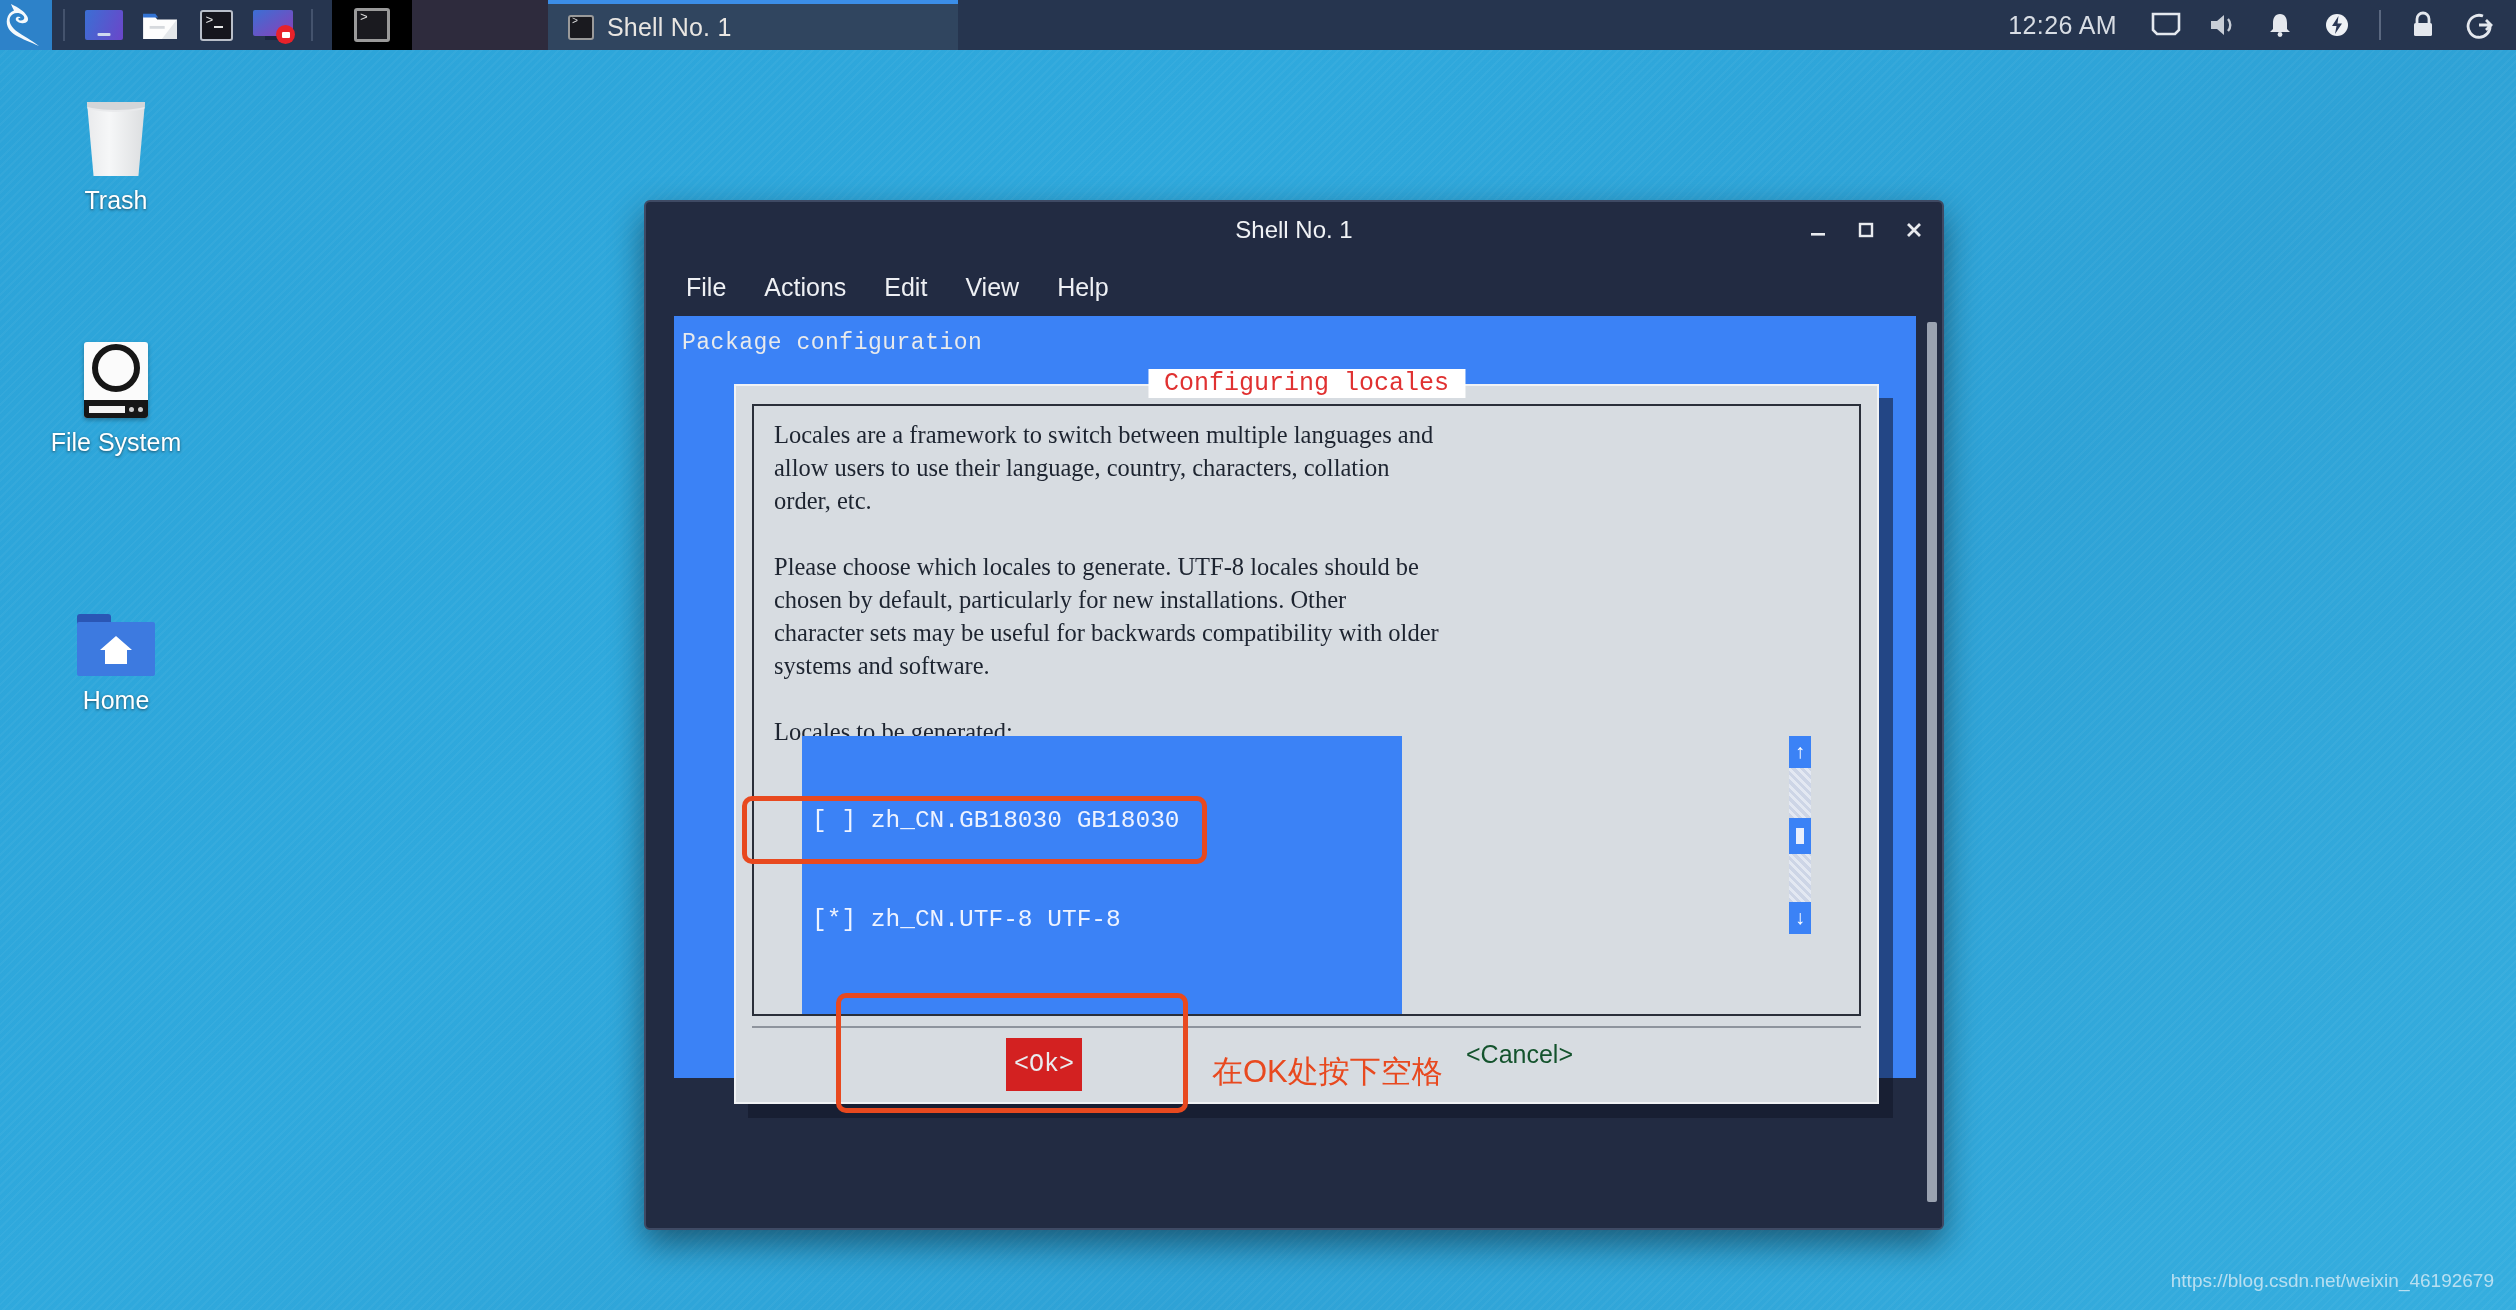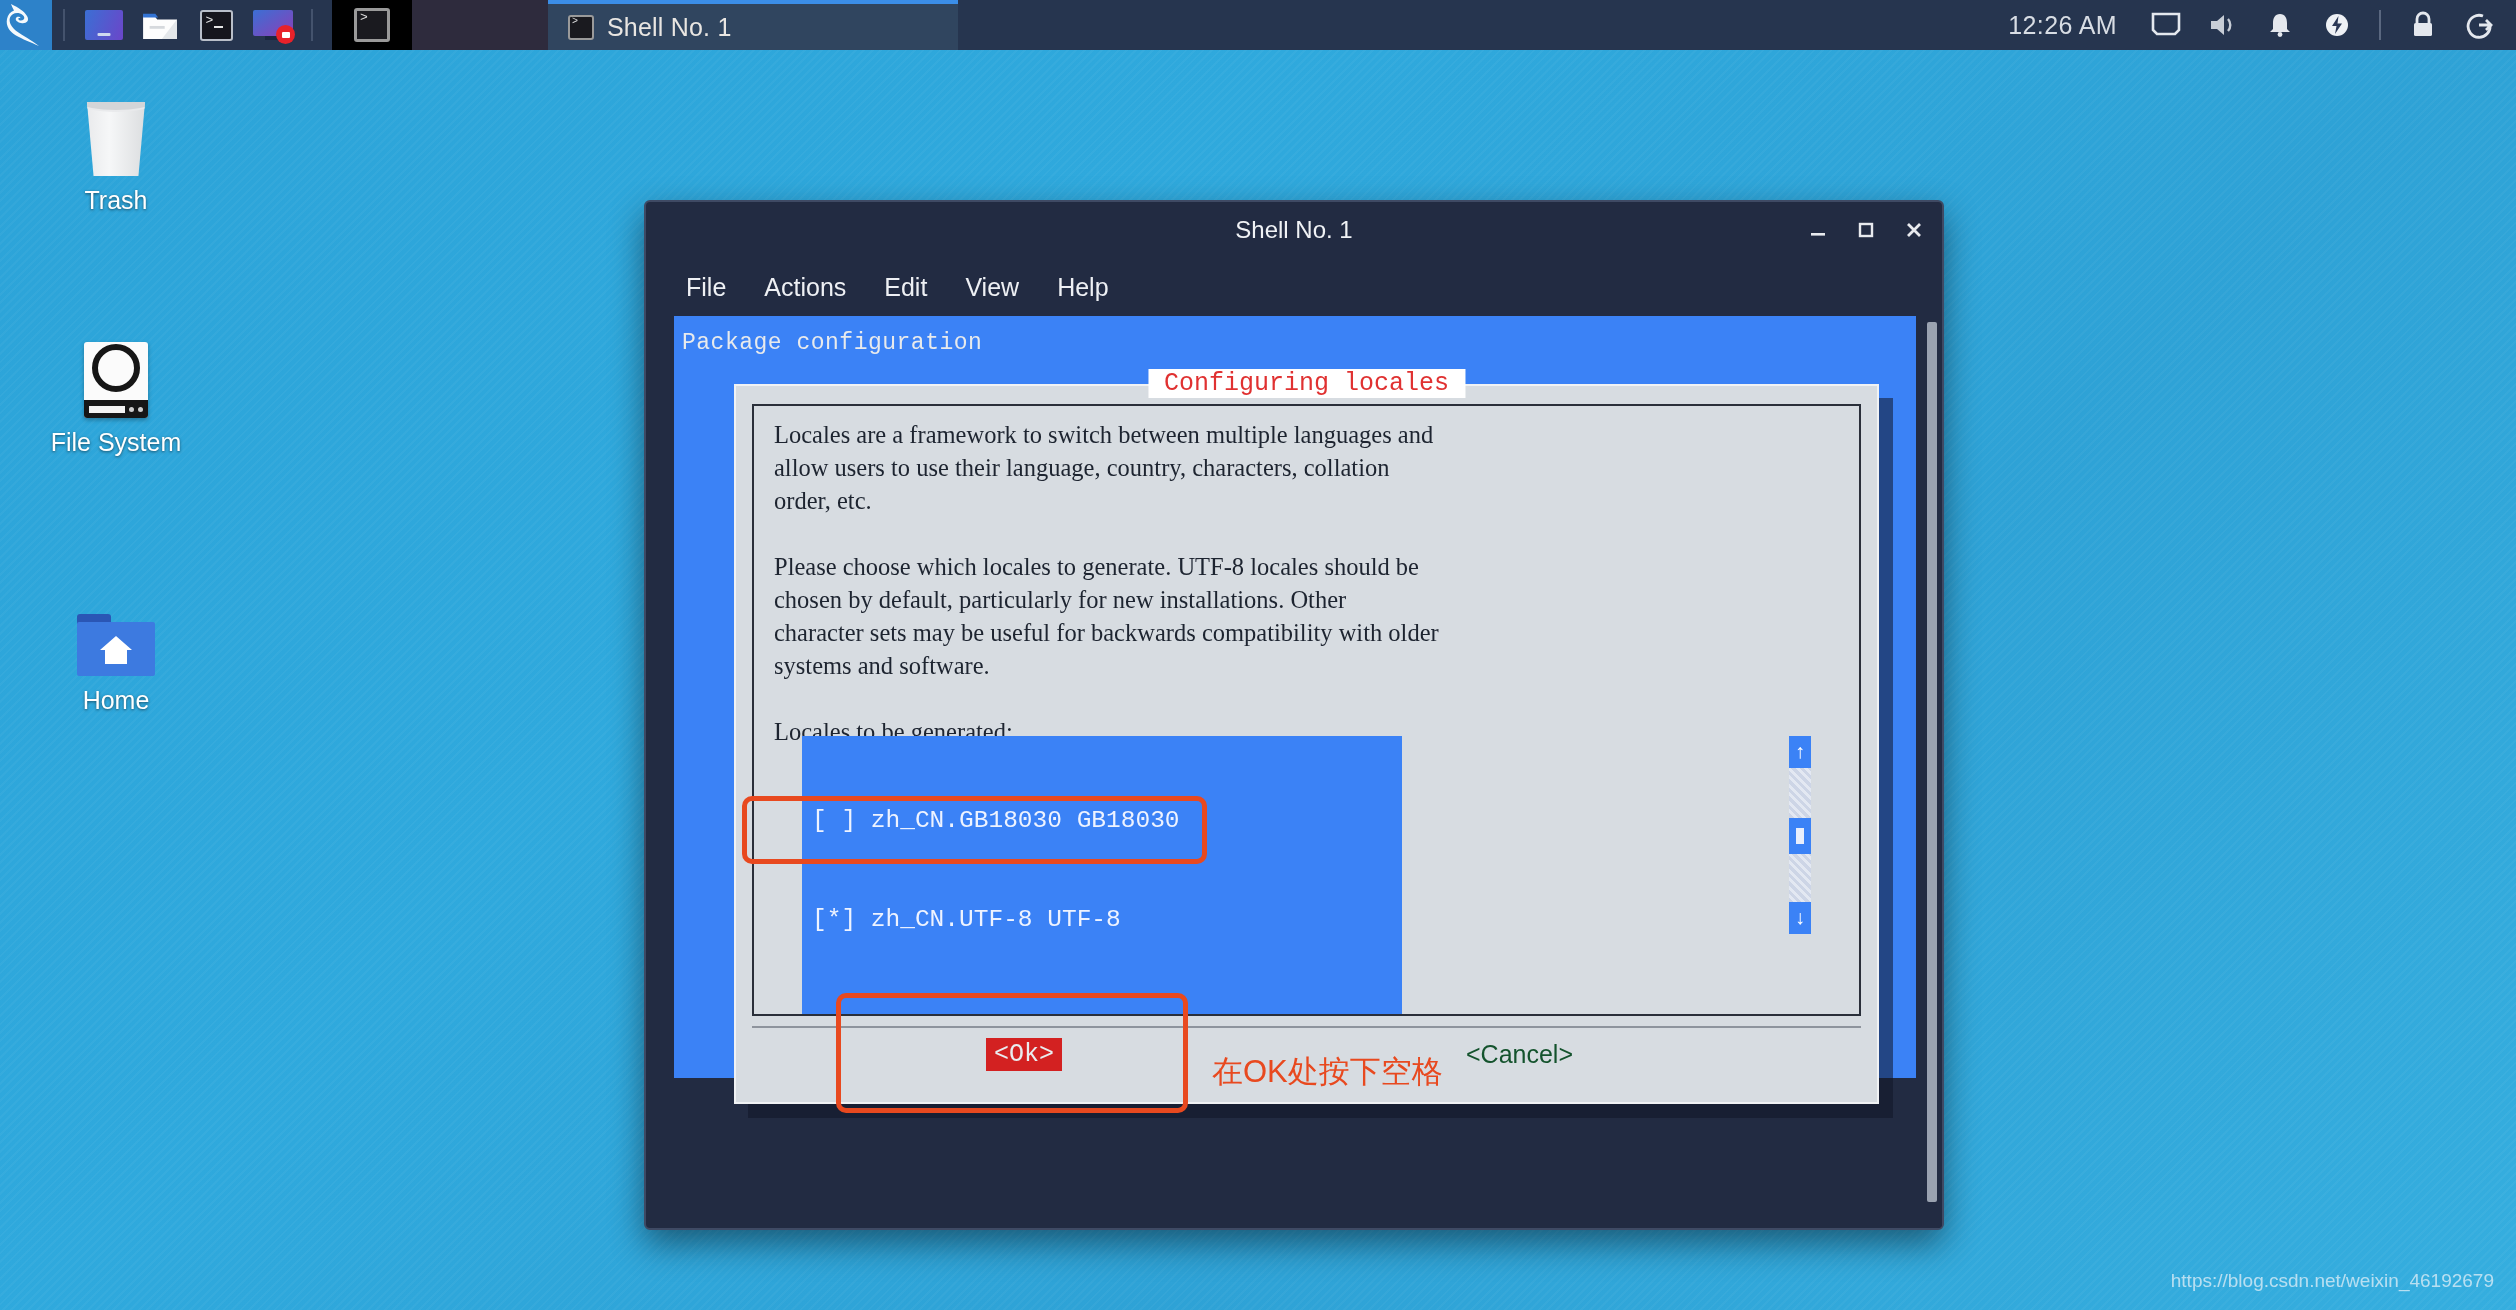--- a/index.html
+++ b/index.html
@@ -157,22 +157,22 @@
   #locale-list .row{ padding-left: 10px;}
   #list-scroll { position:absolute; right: 48px; top: 330px; width: 22px; height: 198px;}
   .ls-arrow{ width:22px;height:32px;background:#3b82f6;display:flex;align-items:center;justify-content:center;color:#fff;font-size:20px;}
   .ls-track{ position:absolute; left:0; top:32px; bottom:32px; width:22px;
     background: repeating-linear-gradient(45deg,#cdd5e6 0 3px,#e3e8f2 3px 6px);}
   .ls-thumb{ position:absolute; left:0; width:22px; height:36px; background:#3b82f6;
     display:flex;align-items:center;justify-content:center;}
   .ls-thumb::after{content:'';width:8px;height:16px;background:#e8eefc;}
 
   #dlg-buttons { position:absolute; left:0; right:0; bottom:24px; height: 40px;}
-  #btn-ok { position:absolute; left: 250px; top: 0; color:#e9ecef; background:#d32121;
-    font-size:25px; padding: 2px 8px; font-family:"Liberation Mono", monospace; cursor:pointer;}
+  #btn-ok { position:absolute; left: 270px; top: 0; color:#e9ecef; background:#d32121;
+    font-size:25px; padding: 12px 8px; font-family:"Liberation Mono", monospace; cursor:pointer;}
   #btn-cancel { position:absolute; left: 722px; top: 0; color:#14532d;
     font-size:25px; padding: 2px 8px; font-family:Liberation Sans, sans-serif; cursor:pointer;}
   #dlg-footdiv { position:absolute; left:16px; right:16px; bottom:74px; height:2px; background:#8e949d;}
   #dlg-footband { position:absolute; left:16px; right:16px; bottom:8px; height:64px; background:#d7dce1;}
 
   
   .anno-box { position:absolute; border: 5px solid #e8491f; border-radius: 10px; z-index: 40; pointer-events:none;}
   .anno-text { position:absolute; color:#e8491f; font-size: 31px; z-index: 41; white-space: nowrap;
     font-family:"Liberation Sans", sans-serif;}
 

